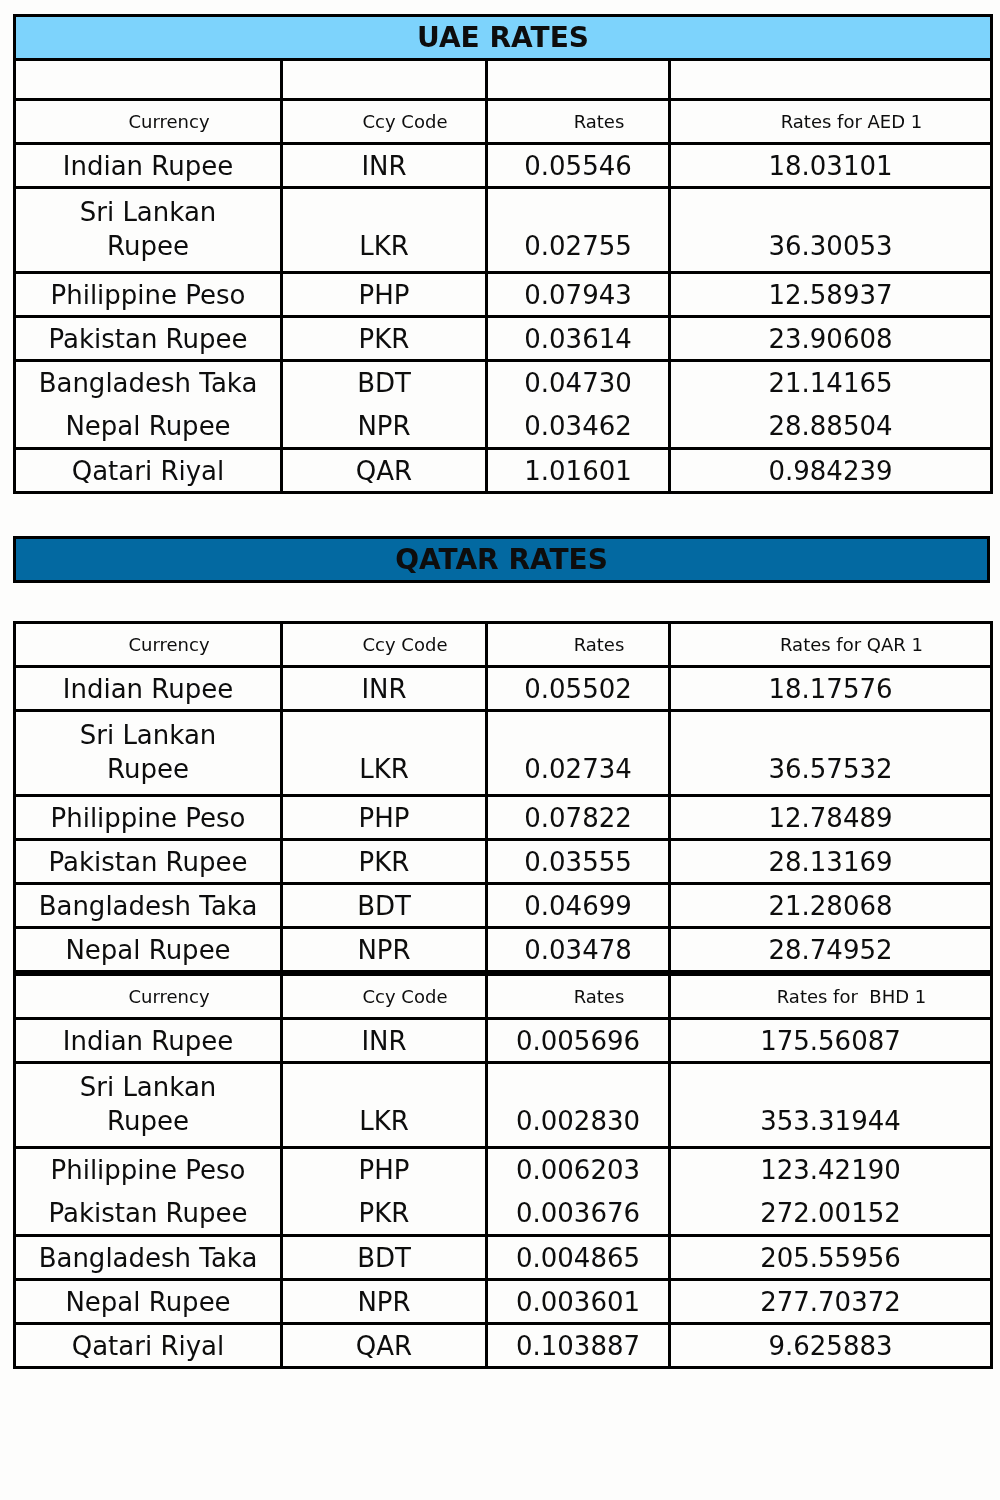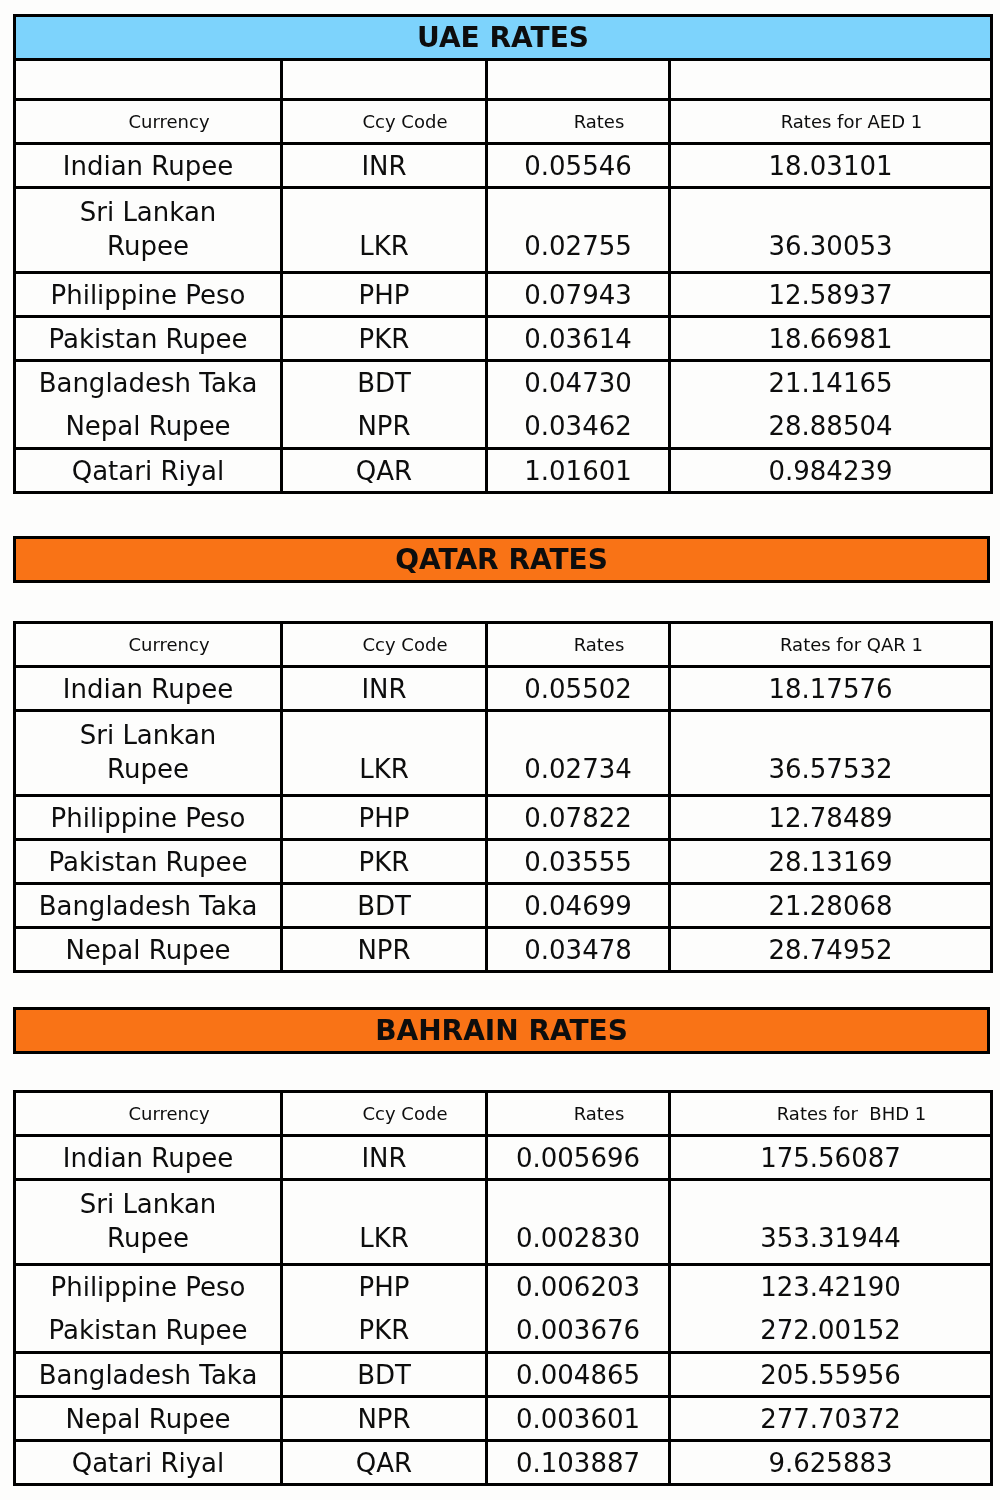--- a/index.html
+++ b/index.html
@@ -55,21 +55,21 @@
     padding: 6px 0 9px 0;
   }
   
   tr.merge-top td { border-bottom: none; }
   tr.merge-bot td { border-top: none; }
 
   .band {
     box-sizing: border-box;
     width: 977px; height: 47px;
     border: 3px solid #000000;
-    background: #f97316;
+    background: #0369a1;
     display: flex; align-items: center; justify-content: center;
     font-weight: bold; font-size: 28px;
   }
   .band.qatar   { margin: 42px 0 38px 0; }
   .band.bahrain { margin: 34px 0 36px 0; }
 </style>
 </head>
 <body>
 
 <div class="wrap">
@@ -117,21 +117,21 @@
       <tr class="row">
         <td class="cur">Philippine Peso</td>
         <td>PHP</td>
         <td>0.07943</td>
         <td>12.58937</td>
       </tr>
       <tr class="row">
         <td class="cur">Pakistan Rupee</td>
         <td>PKR</td>
         <td>0.03614</td>
-        <td>18.66981</td>
+        <td>23.90608</td>
       </tr>
       <tr class="row merge-top">
         <td class="cur">Bangladesh Taka</td>
         <td>BDT</td>
         <td>0.04730</td>
         <td>21.14165</td>
       </tr>
       <tr class="row merge-bot">
         <td class="cur">Nepal Rupee</td>
         <td>NPR</td>
@@ -202,23 +202,20 @@
       </tr>
       <tr class="row">
         <td class="cur">Nepal Rupee</td>
         <td>NPR</td>
         <td>0.03478</td>
         <td>28.74952</td>
       </tr>
     </tbody>
   </table>
 
-  <div class="band bahrain">
-    <span>BAHRAIN RATES</span>
-  </div>
 
   <table class="rates">
     <colgroup>
         <col class="c1">
         <col class="c2">
         <col class="c3">
         <col class="c4">
       </colgroup>
     <tbody>
       <tr class="head-row">

